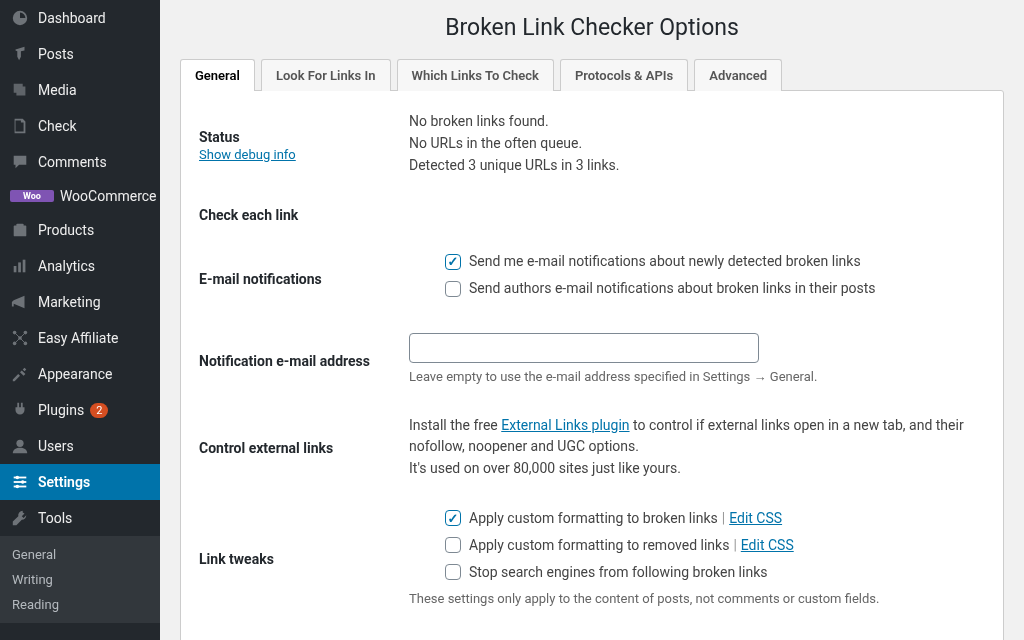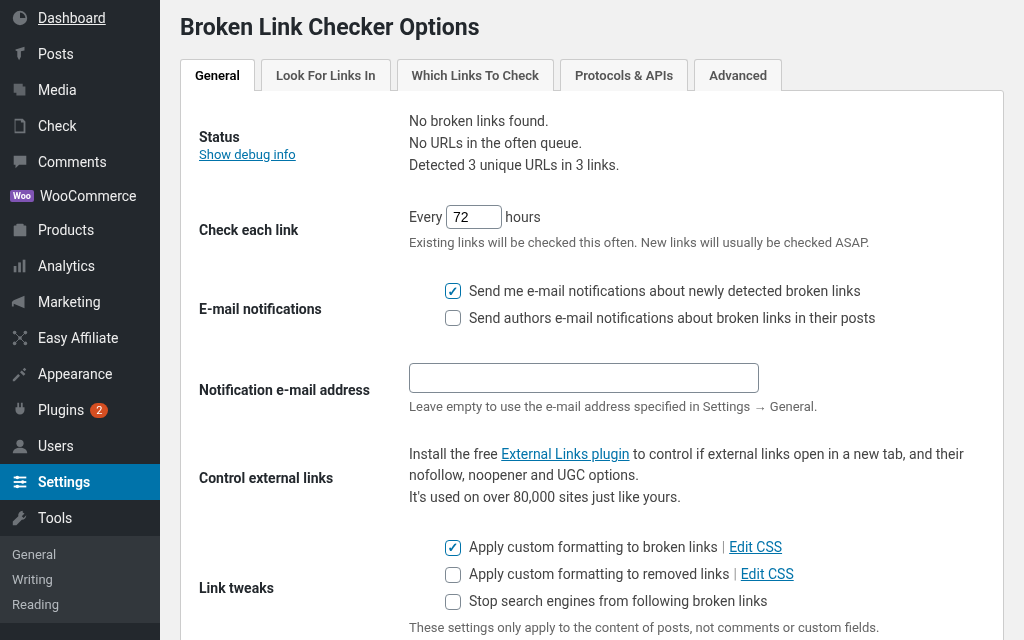--- a/index.html
+++ b/index.html
@@ -24,21 +24,21 @@
   }
   .menu-item {
     display: flex;
     align-items: center;
     padding: 8px 10px;
     color: #eee;
     font-size: 14px;
     cursor: pointer;
     position: relative;
   }
-  .menu-item.top { font-weight: 400; text-decoration: underline; }
+  .menu-item.top { font-weight: 400; }
   .menu-item .icon {
     width: 20px;
     height: 20px;
     margin-right: 8px;
     opacity: 0.6;
     display: inline-flex;
     align-items: center;
     justify-content: center;
     font-size: 16px;
   }
@@ -75,37 +75,38 @@
     padding: 1px 6px;
     margin-left: 6px;
     display: inline-block;
     min-width: 18px;
     text-align: center;
   }
   .woo-badge {
     background: #7f54b3;
     color: #fff;
     font-size: 9px;
-    padding: 1px 3px;
+    padding: 1px 13px;
     border-radius: 2px;
     margin-right: 6px;
     font-weight: bold;
   }
   
   .main {
     flex: 1;
     padding: 10px 20px;
     height: 640px;
     overflow: hidden;
   }
   h1.page-title {
     font-size: 23px;
-    font-weight: 700;
+    font-weight: 400;
     color: #23282d;
     margin: 4px 0 18px;
+    text-align: center;
   }
   .tabs {
     display: flex;
     gap: 6px;
     margin-bottom: 0;
   }
   .tab {
     background: #f7f7f7;
     border: 1px solid #ccc;
     border-bottom: none;
@@ -373,26 +374,20 @@
       </div>
       <div class="row-content">
         <div class="line">No broken links found.</div>
         <div class="line">No URLs in the often queue.</div>
         <div class="line">Detected 3 unique URLs in 3 links.</div>
       </div>
     </div>
 
     <div class="form-row">
       <div class="row-label">Check each link</div>
-      <div class="row-content">
-        <span>Every</span>
-        <input type="text" class="small" value="72" style="">
-        <span>hours</span>
-        <div class="helper">Existing links will be checked this often. New links will usually be checked ASAP.</div>
-      </div>
     </div>
 
     <div class="form-row">
       <div class="row-label">E-mail notifications</div>
       <div class="row-content">
         <div class="check-line">
           <span class="checkbox checked"></span>
           <span>Send me e-mail notifications about newly detected broken links</span>
         </div>
         <div class="check-line">

